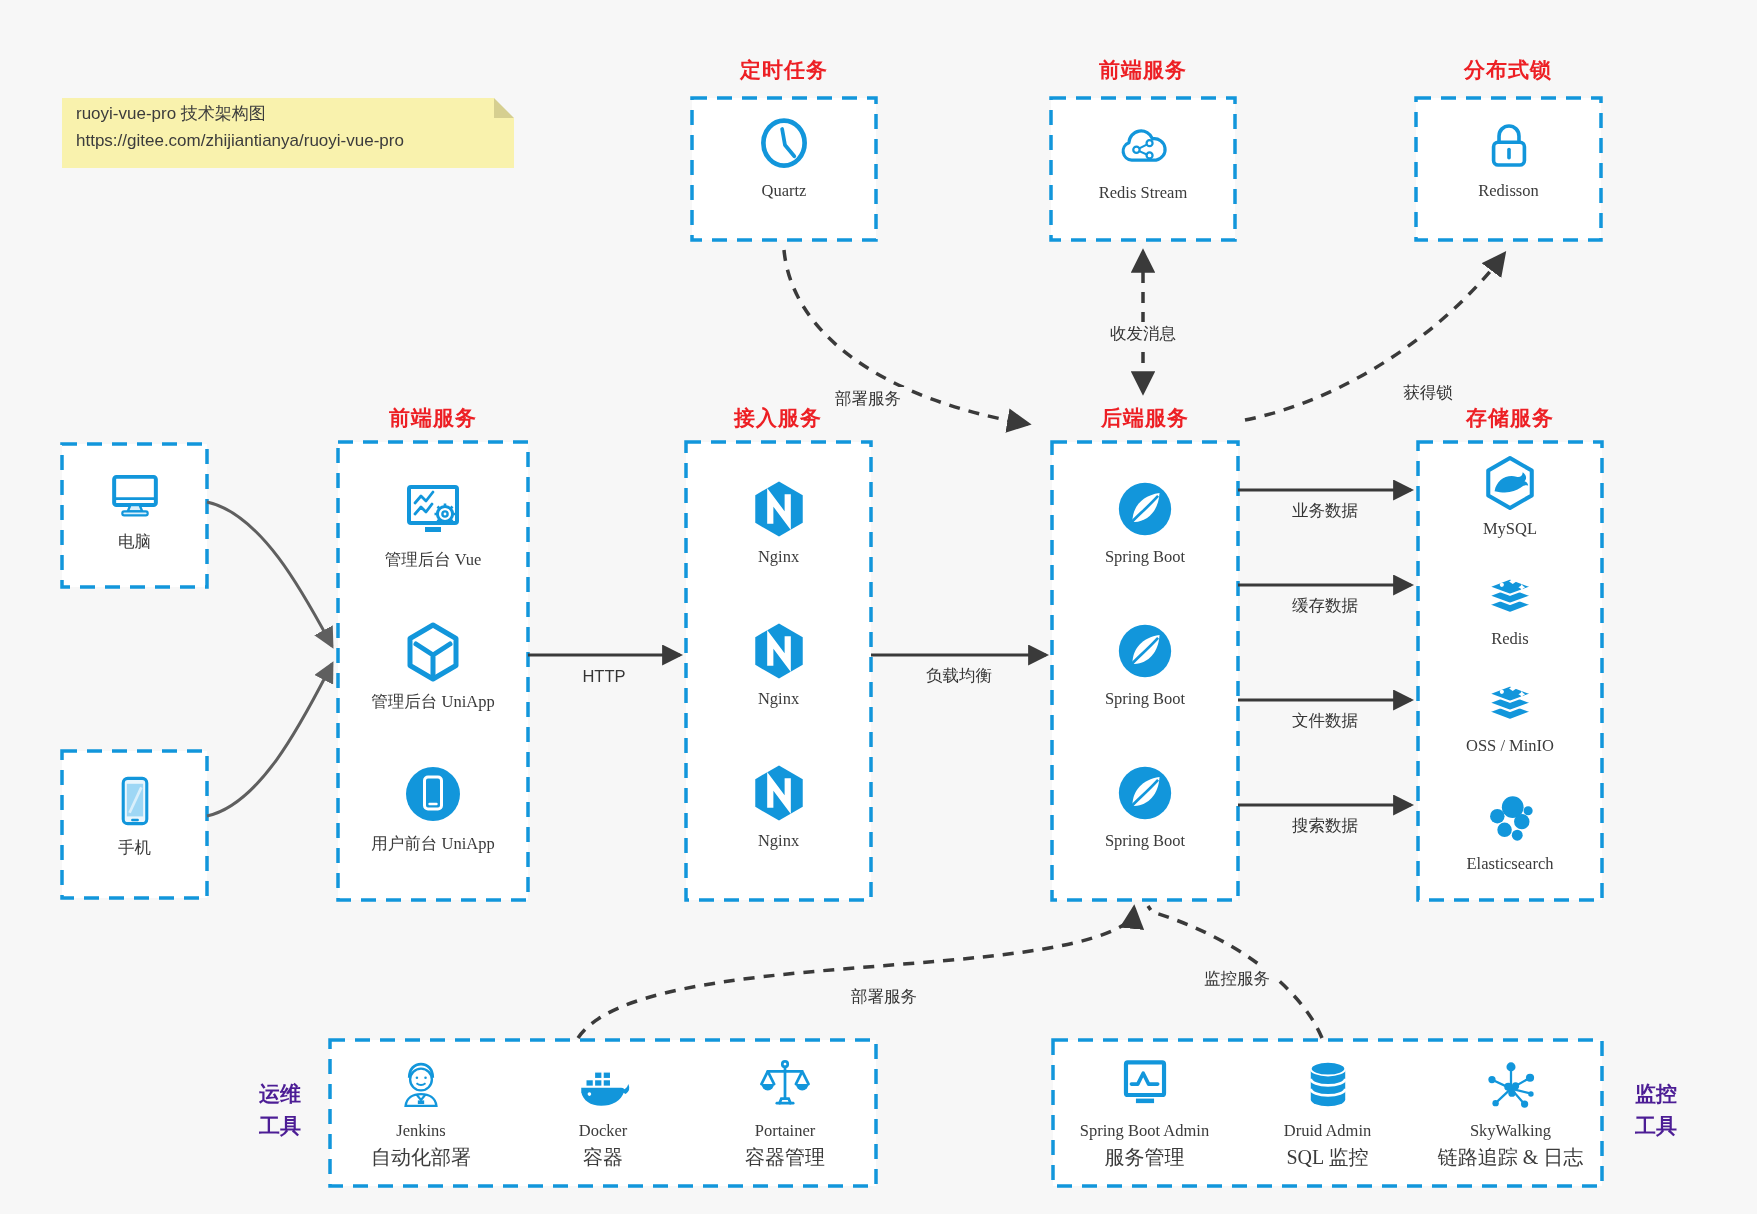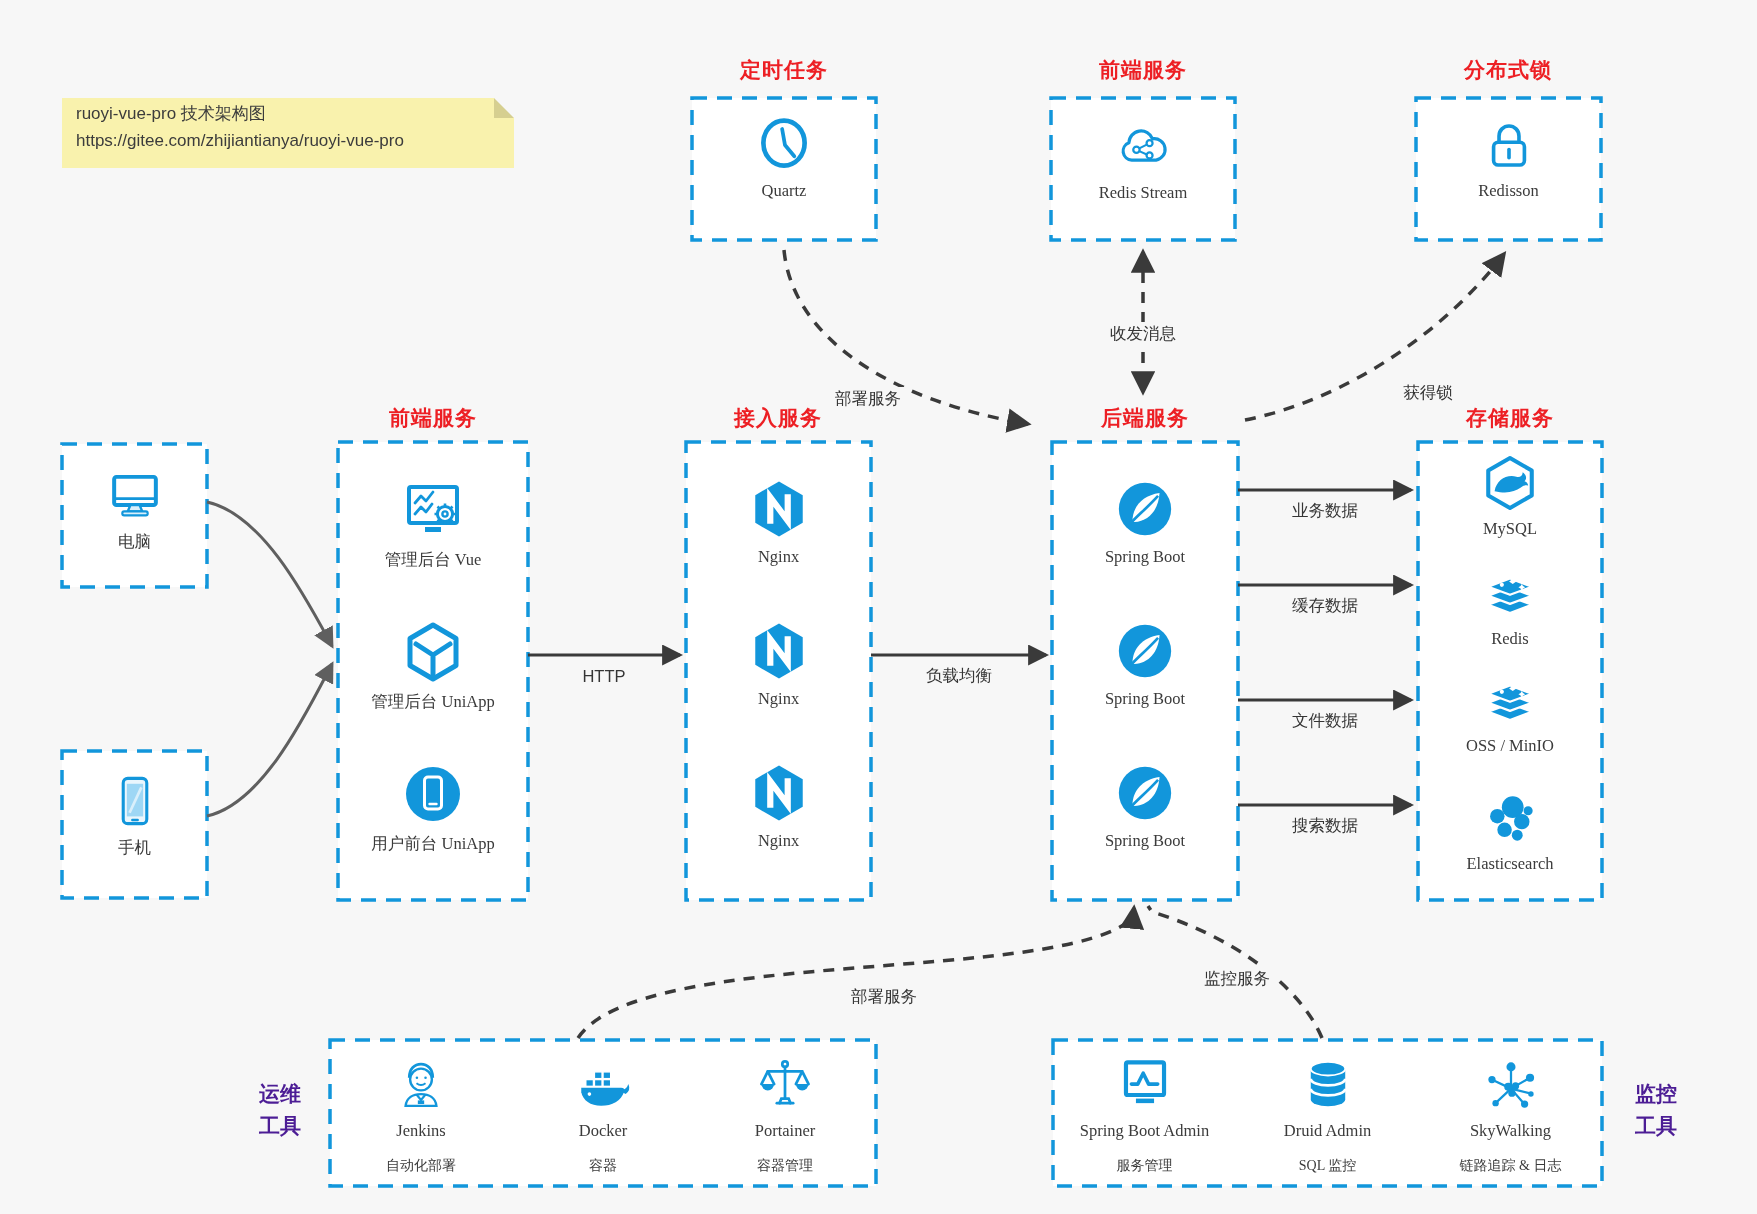--- a/index.html
+++ b/index.html
@@ -9,21 +9,21 @@
   .note{position:absolute;left:62px;top:98px;width:452px;height:70px;background:#f9f2ad;
         color:#3c3c3c;font-size:17px;line-height:1.6;padding:2px 0 0 14px;box-sizing:border-box;}
   .fold{position:absolute;top:0;right:0;width:0;height:0;
         border-top:20px solid #f7f7f7;border-left:20px solid #d6cf90;}
   .gtitle{position:absolute;width:200px;text-align:center;font-size:21px;font-weight:bold;
           color:#ed1f24;letter-spacing:1px;white-space:nowrap;}
   .side-title{position:absolute;width:84px;font-size:21px;font-weight:bold;color:#4c1d95;
           line-height:1.5;text-align:center;}
   .cell{position:absolute;display:flex;flex-direction:column;align-items:center;text-align:center;font-family:Liberation Serif, serif;}
   .clabel{margin-top:7px;font-size:16.5px;color:#3b3b3b;white-space:nowrap;}
-  .cdesc{margin-top:16px;font-size:14px;color:#3b3b3b;white-space:nowrap;}
+  .cdesc{margin-top:3px;font-size:20px;color:#3b3b3b;white-space:nowrap;}
   .elabel{position:absolute;transform:translate(-50%,-50%);font-size:16.5px;color:#353535;
           background:#f7f7f7;padding:1px 6px;white-space:nowrap;margin-top:21px;}
 </style>
 </head>
 <body>
 
 <div id="canvas">
 
   <svg id="wires" width="1757" height="1214">
     <defs>

